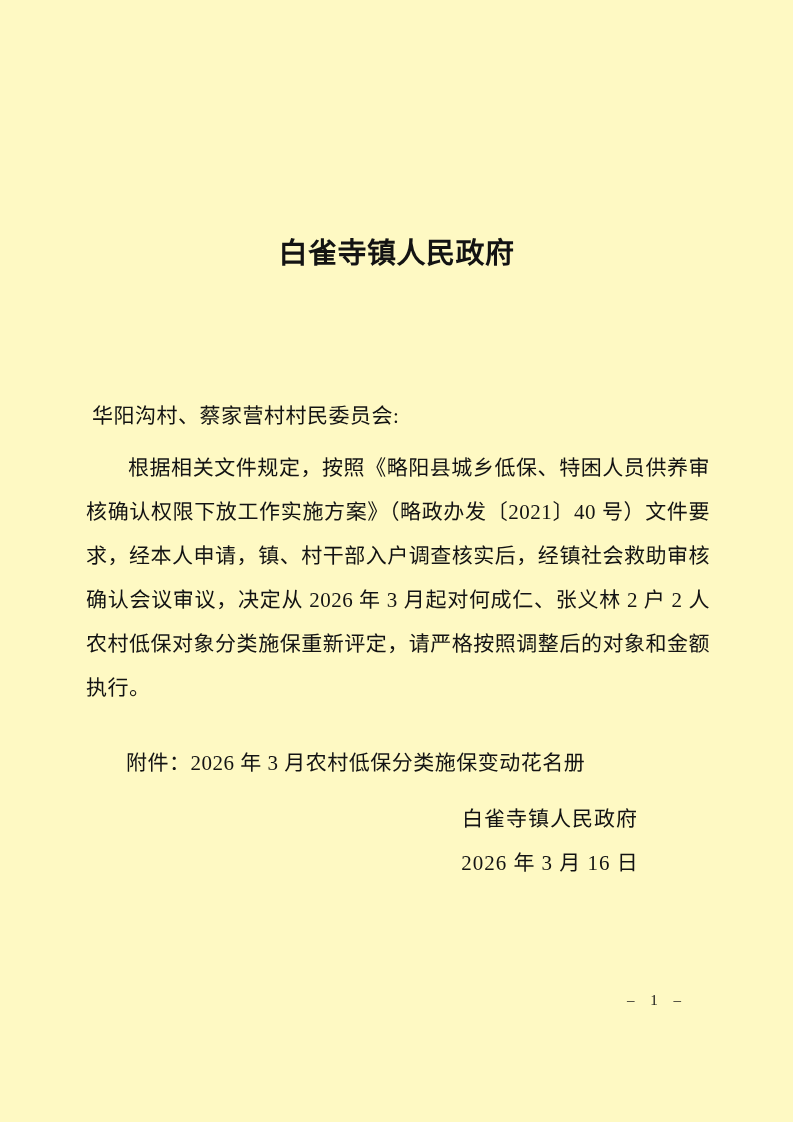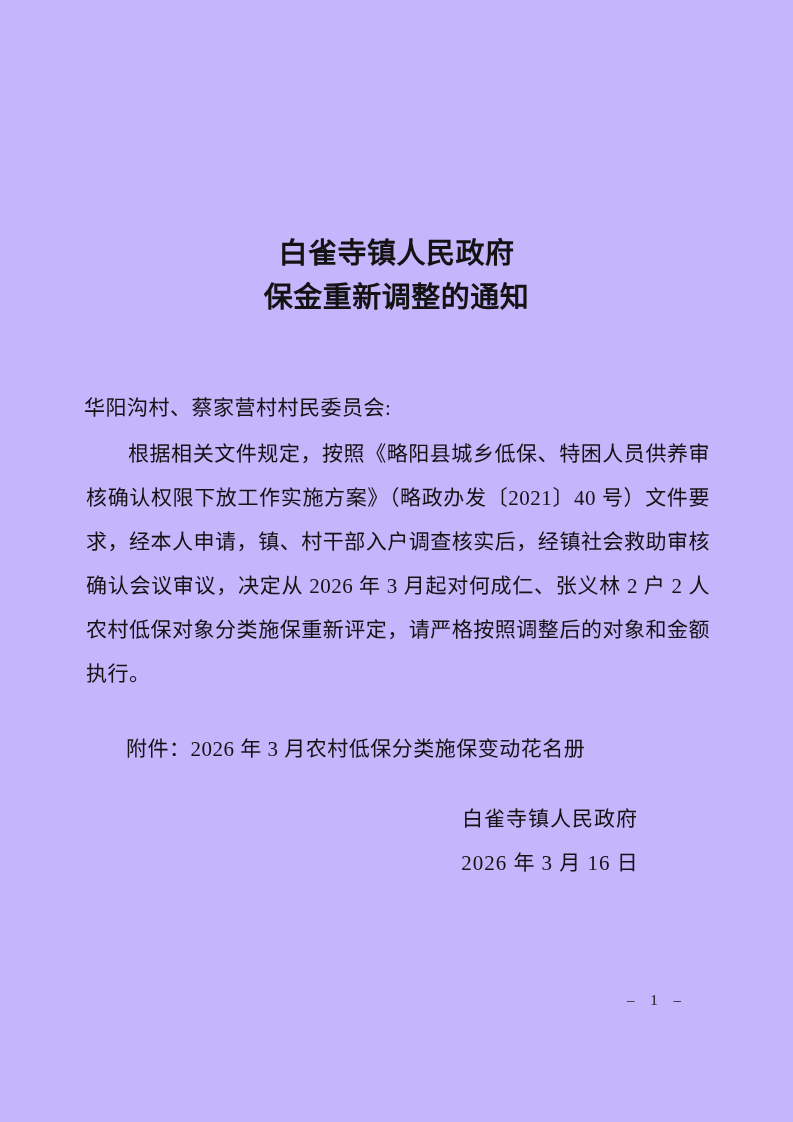--- a/index.html
+++ b/index.html
@@ -4,21 +4,21 @@
 <style>
   html, body {
     margin: 0;
     padding: 0;
     background: #ffffff;
   }
   .page {
     position: relative;
     width: 793px;
     height: 1122px;
-    background: #c4b5fd;
+    background: #fef9c3;
     color: #131313;
     font-family: "Liberation Serif", "DejaVu Serif", serif;
     overflow: hidden;
   }
   .title-block {
     position: absolute;
     top: 231px;
     left: 0;
     right: 0;
     text-align: center;
@@ -31,21 +31,21 @@
     position: absolute;
     top: 386px;
     left: 84px;
     width: 628px;
     font-size: 21px;
     line-height: 44px;
     text-align: justify;
     letter-spacing: 0.5px;
   }
   .salutation {
-    margin: 0;
+    margin: 8px;
   }
   .para-indent {
     margin: 2px;
     text-indent: 2em;
   }
   .attachment {
     margin: 31px 0 0 0;
     text-indent: 2em;
   }
   .signature-block {
@@ -71,21 +71,20 @@
     line-height: 20px;
   }
 </style>
 </head>
 <body>
 
 <div class="page">
 
   <div class="title-block">
     <div>白雀寺镇人民政府</div>
-    <div>保金重新调整的通知</div>
   </div>
 
   <div class="body-block">
     <p class="salutation">华阳沟村、蔡家营村村民委员会:</p>
     <p class="para-indent">根据相关文件规定，按照《略阳县城乡低保、特困人员供养审核确认权限下放工作实施方案》（略政办发〔2021〕40 号）文件要求，经本人申请，镇、村干部入户调查核实后，经镇社会救助审核确认会议审议，决定从 2026 年 3 月起对何成仁、张义林 2 户 2 人农村低保对象分类施保重新评定，请严格按照调整后的对象和金额执行。</p>
     <p class="attachment">附件：2026 年 3 月农村低保分类施保变动花名册</p>
   </div>
 
   <div class="signature-block">
     <div class="signature-name">白雀寺镇人民政府</div>

